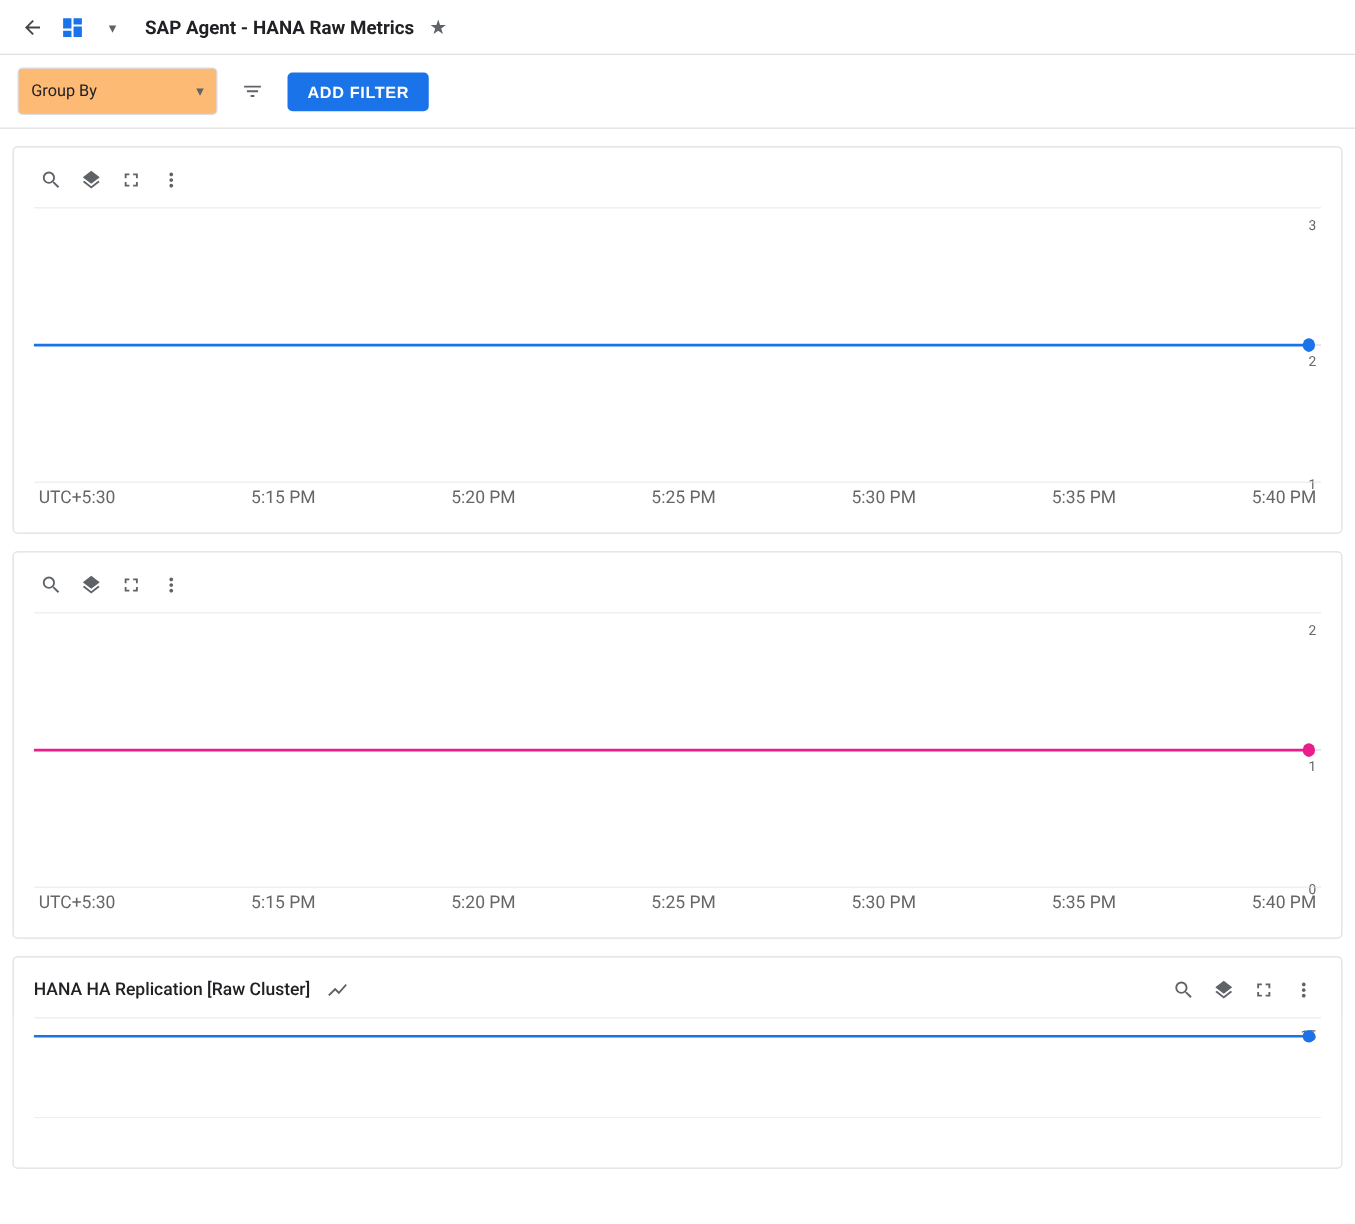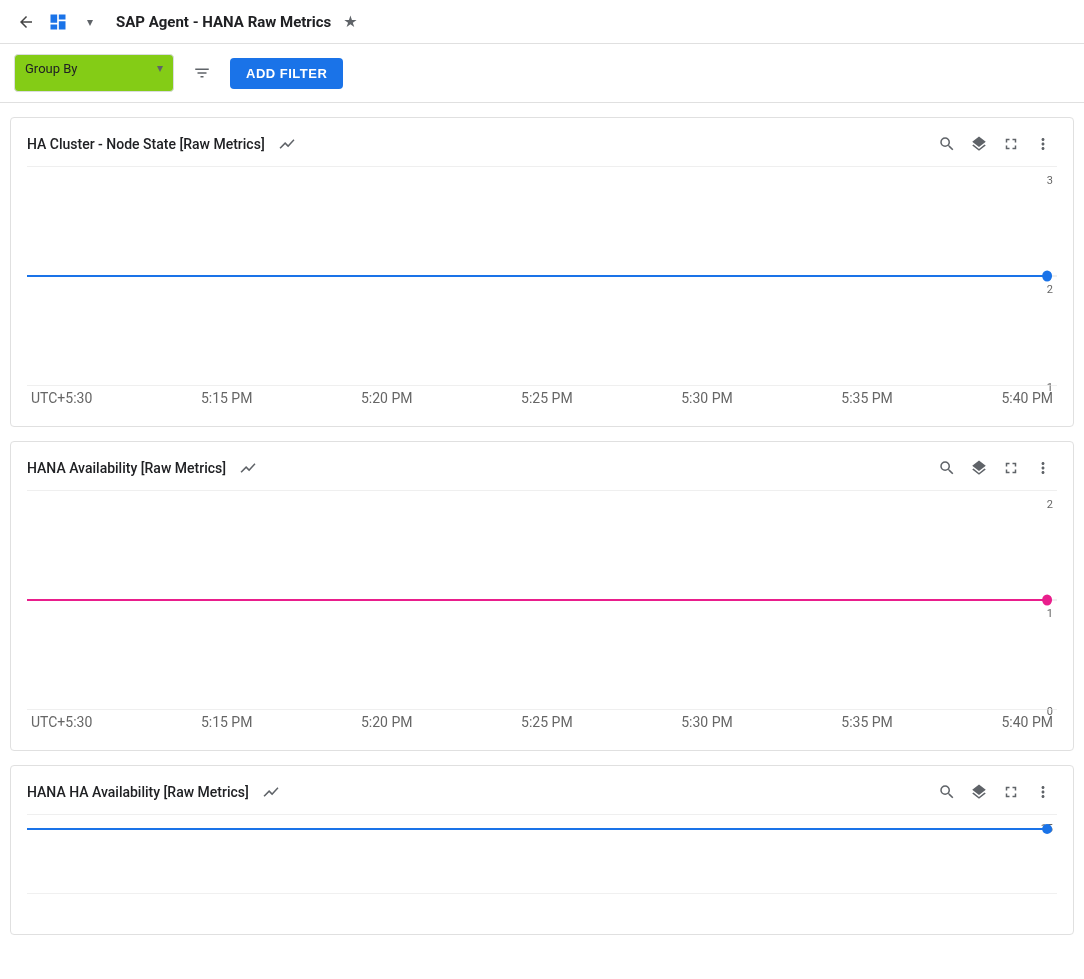--- a/index.html
+++ b/index.html
@@ -43,26 +43,27 @@
     
     .filter-bar {
       display: flex;
       align-items: center;
       padding: 10px 14px;
       gap: 10px;
       border-bottom: 1px solid #e0e0e0;
     }
     .group-by-select {
       display: flex;
+      align-items: center;
       border: 1px solid #dadce0;
       border-radius: 4px;
       padding: 6px 10px;
       cursor: pointer;
       gap: 8px;
-      background: #84cc16;
+      background: #fdba74;
       min-width: 160px;
       height: 38px;
     }
     .group-by-label {
       flex: 1;
       font-size: 13px;
       color: #202124;
     }
     .dropdown-arrow {
       color: #5f6368;
@@ -197,28 +198,20 @@
       <path d="M10 18h4v-2h-4v2zM3 6v2h18V6H3zm3 7h12v-2H6v2z"></path>
     </svg>
   </button>
   <button class="add-filter-btn">ADD FILTER</button>
 </div>
 
 <div class="charts-container">
 
   <div class="chart-panel">
     <div class="chart-header">
-      <div class="chart-title-area">
-        <span class="chart-title">HA Cluster - Node State [Raw Metrics]</span>
-        <button class="chart-icon-btn">
-          <svg width="18" height="18" viewBox="0 0 24 24" fill="#5f6368">
-            <path d="M3.5 18.49l6-6.01 4 4L22 6.92l-1.41-1.41-7.09 7.97-4-4L2 16.99z"></path>
-          </svg>
-        </button>
-      </div>
       <div class="chart-actions">
         <button class="chart-icon-btn">
           <svg width="18" height="18" viewBox="0 0 24 24" fill="#5f6368">
             <path d="M15.5 14h-.79l-.28-.27A6.471 6.471 0 0 0 16 9.5 6.5 6.5 0 1 0 9.5 16c1.61 0 3.09-.59 4.23-1.57l.27.28v.79l5 4.99L20.49 19l-4.99-5zm-6 0C7.01 14 5 11.99 5 9.5S7.01 5 9.5 5 14 7.01 14 9.5 11.99 14 9.5 14z"></path>
           </svg>
         </button>
         <button class="chart-icon-btn">
           <svg width="18" height="18" viewBox="0 0 24 24" fill="#5f6368">
             <path d="M11.99 18.54l-7.37-5.73L3 14.07l9 7 9-7-1.63-1.27-7.38 5.74zM12 16l7.36-5.73L21 9l-9-7-9 7 1.63 1.27L12 16z"></path>
           </svg>
@@ -258,28 +251,20 @@
         <span>5:25 PM</span>
         <span>5:30 PM</span>
         <span>5:35 PM</span>
         <span>5:40 PM</span>
       </div>
     </div>
   </div>
 
   <div class="chart-panel">
     <div class="chart-header">
-      <div class="chart-title-area">
-        <span class="chart-title">HANA Availability [Raw Metrics]</span>
-        <button class="chart-icon-btn">
-          <svg width="18" height="18" viewBox="0 0 24 24" fill="#5f6368">
-            <path d="M3.5 18.49l6-6.01 4 4L22 6.92l-1.41-1.41-7.09 7.97-4-4L2 16.99z"></path>
-          </svg>
-        </button>
-      </div>
       <div class="chart-actions">
         <button class="chart-icon-btn">
           <svg width="18" height="18" viewBox="0 0 24 24" fill="#5f6368">
             <path d="M15.5 14h-.79l-.28-.27A6.471 6.471 0 0 0 16 9.5 6.5 6.5 0 1 0 9.5 16c1.61 0 3.09-.59 4.23-1.57l.27.28v.79l5 4.99L20.49 19l-4.99-5zm-6 0C7.01 14 5 11.99 5 9.5S7.01 5 9.5 5 14 7.01 14 9.5 11.99 14 9.5 14z"></path>
           </svg>
         </button>
         <button class="chart-icon-btn">
           <svg width="18" height="18" viewBox="0 0 24 24" fill="#5f6368">
             <path d="M11.99 18.54l-7.37-5.73L3 14.07l9 7 9-7-1.63-1.27-7.38 5.74zM12 16l7.36-5.73L21 9l-9-7-9 7 1.63 1.27L12 16z"></path>
           </svg>
@@ -318,21 +303,21 @@
         <span>5:30 PM</span>
         <span>5:35 PM</span>
         <span>5:40 PM</span>
       </div>
     </div>
   </div>
 
   <div class="chart-panel">
     <div class="chart-header">
       <div class="chart-title-area">
-        <span class="chart-title">HANA HA Availability [Raw Metrics]</span>
+        <span class="chart-title">HANA HA Replication [Raw Cluster]</span>
         <button class="chart-icon-btn">
           <svg width="18" height="18" viewBox="0 0 24 24" fill="#5f6368">
             <path d="M3.5 18.49l6-6.01 4 4L22 6.92l-1.41-1.41-7.09 7.97-4-4L2 16.99z"></path>
           </svg>
         </button>
       </div>
       <div class="chart-actions">
         <button class="chart-icon-btn">
           <svg width="18" height="18" viewBox="0 0 24 24" fill="#5f6368">
             <path d="M15.5 14h-.79l-.28-.27A6.471 6.471 0 0 0 16 9.5 6.5 6.5 0 1 0 9.5 16c1.61 0 3.09-.59 4.23-1.57l.27.28v.79l5 4.99L20.49 19l-4.99-5zm-6 0C7.01 14 5 11.99 5 9.5S7.01 5 9.5 5 14 7.01 14 9.5 11.99 14 9.5 14z"></path>

